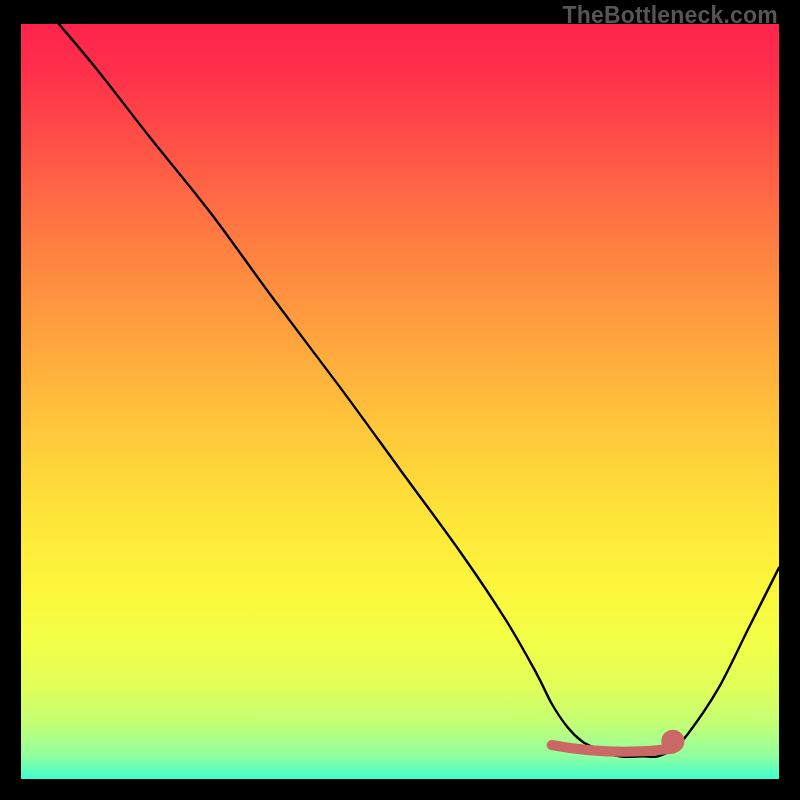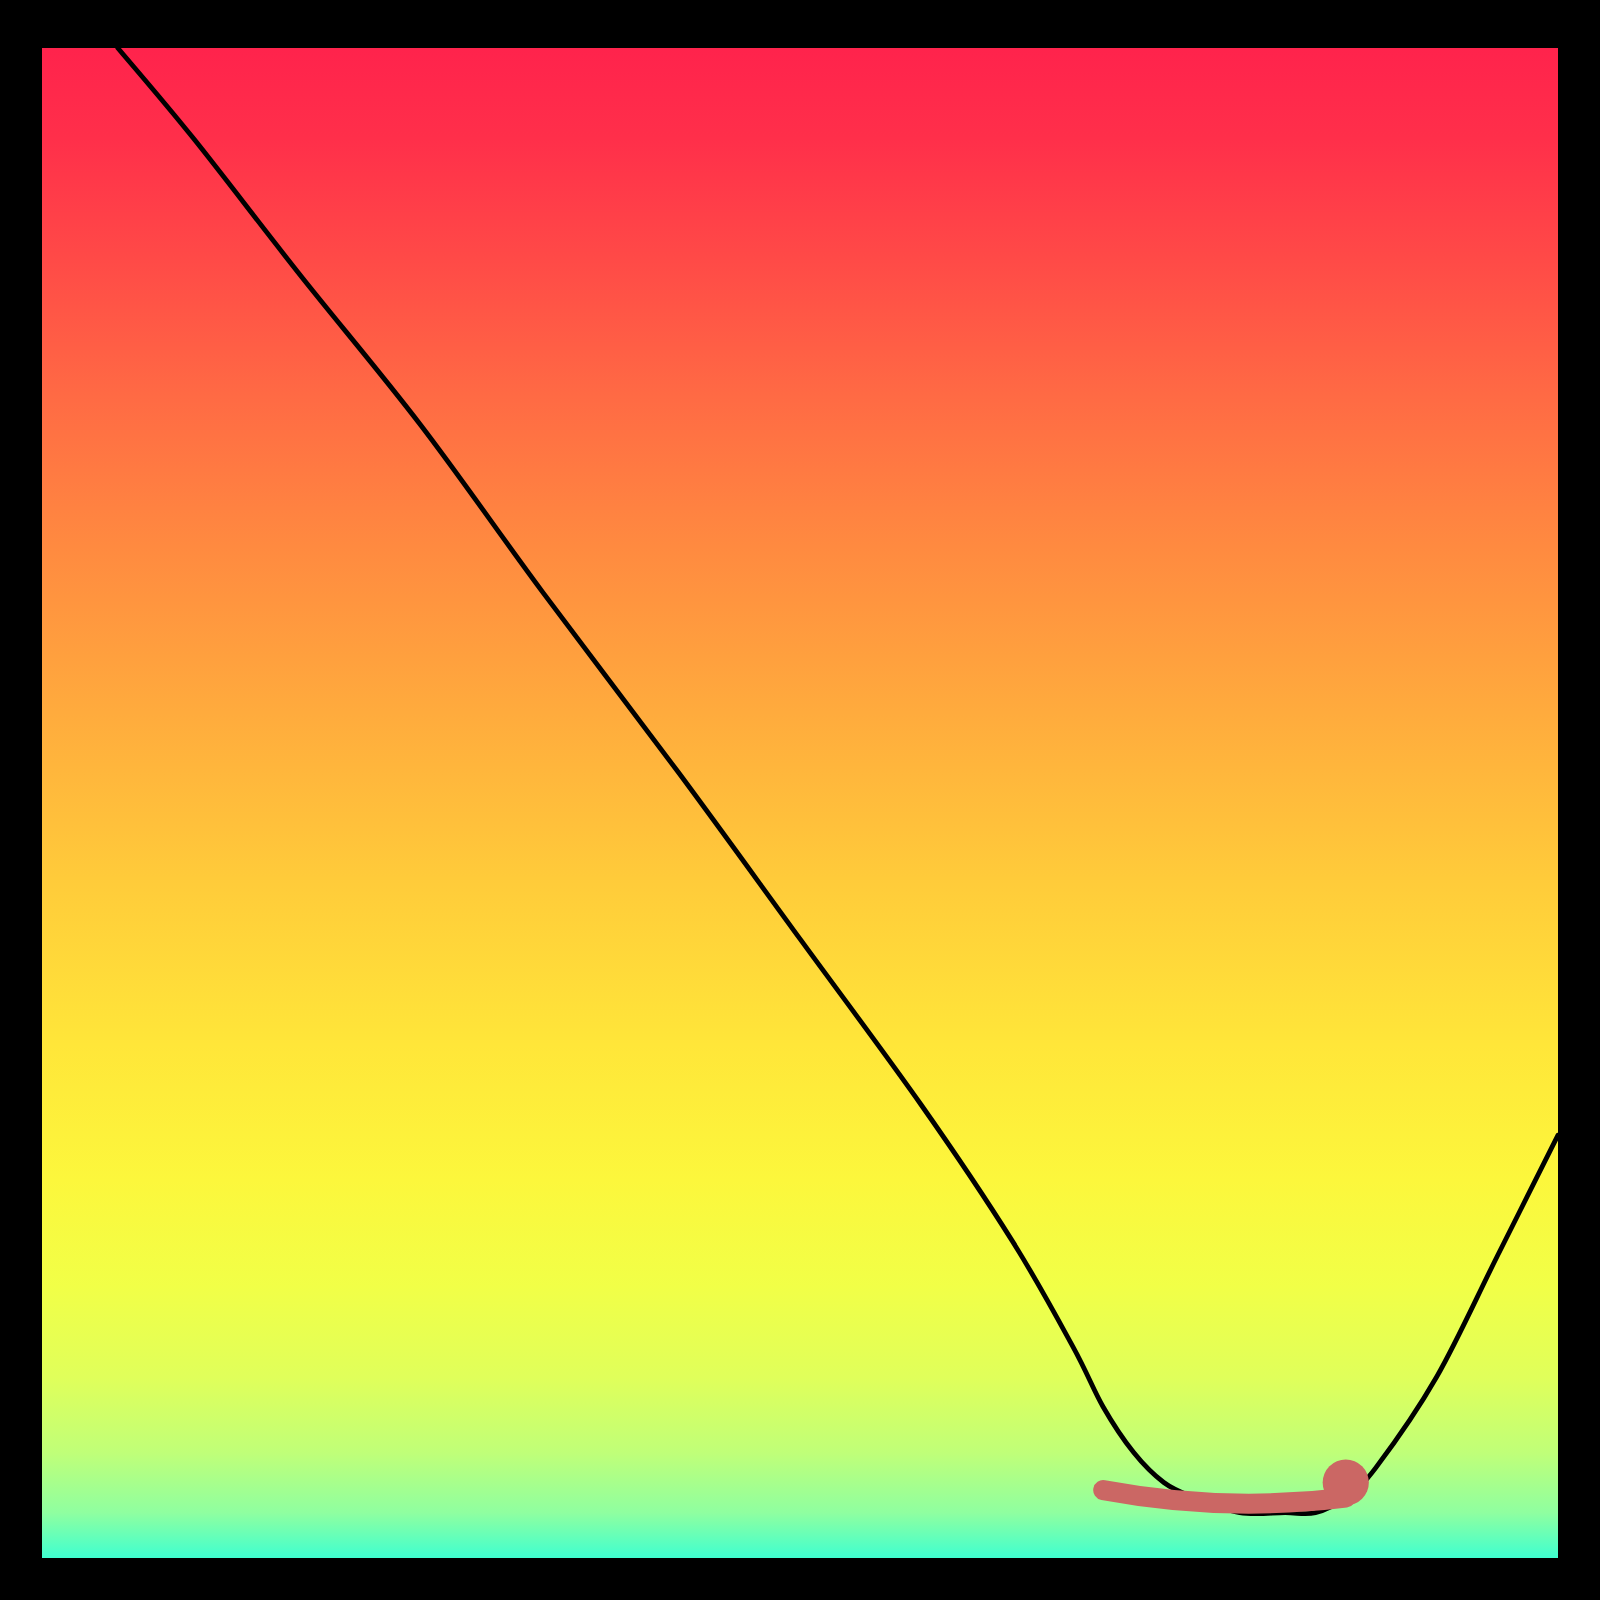--- a/index.html
+++ b/index.html
@@ -64,13 +64,14 @@
 
 <div class="frame">
   <div class="plot-area"></div>
 
   <svg class="curve" viewBox="0 0 758 755" preserveAspectRatio="none">
     <path fill="none" stroke="#000" stroke-width="2.4" stroke-linecap="round" d="M 37.9,0 C 44.21666666666667,7.550000000000011 60.63999999999999,26.425000000000068 75.8,45.30000000000007 C 90.96,64.17500000000007 109.91000000000001,89.34166666666668 128.86,113.25 C 147.81,137.15833333333333 169.28666666666666,162.325 189.5,188.75 C 209.71333333333334,215.175 228.66333333333336,242.85833333333335 250.14000000000001,271.8 C 271.6166666666667,300.7416666666667 296.8833333333333,333.4583333333333 318.36,362.4 C 339.8366666666667,391.34166666666664 358.7866666666667,417.7666666666667 379,445.45000000000005 C 399.2133333333333,473.1333333333334 421.9533333333333,503.3333333333333 439.64,528.5 C 457.32666666666665,553.6666666666666 472.4866666666667,576.3166666666667 485.12,596.45 C 497.75333333333333,616.5833333333334 507.86000000000007,635.4583333333333 515.44,649.3 C 523.0200000000001,663.1416666666667 525.5466666666667,670.6916666666666 530.6,679.5 C 535.6533333333333,688.3083333333334 540.7066666666667,695.8583333333333 545.76,702.15 C 550.8133333333333,708.4416666666666 555.8666666666666,713.475 560.92,717.25 C 565.9733333333334,721.025 569.7633333333333,722.2833333333333 576.08,724.8 C 582.3966666666668,727.3166666666666 591.24,731.0916666666667 598.82,732.35 C 606.4000000000001,733.6083333333333 615.2433333333333,732.35 621.56,732.35 C 627.8766666666666,732.35 631.6666666666667,733.6083333333333 636.72,732.35 C 641.7733333333333,731.0916666666667 646.8266666666667,728.5749999999999 651.88,724.8 C 656.9333333333333,721.025 659.4599999999999,719.7666666666667 667.04,709.7 C 674.62,699.6333333333334 687.2533333333333,682.0166666666667 697.36,664.4 C 707.4666666666667,646.7833333333333 717.5733333333333,624.1333333333333 727.68,604 C 737.7866666666666,583.8666666666667 752.9466666666667,553.6666666666666 758,543.5999999999999"></path>
     <path fill="none" stroke="#cb6764" stroke-width="10" stroke-linecap="round" d="M 530.6,721.025 Q 591.24,732.35 651.88,724.8"></path>
     <circle fill="#cb6764" r="11.55" cx="651.88" cy="717.25"></circle>
   </svg>
 
+  <div class="watermark">TheBottleneck.com</div>
 </div>
 
 </body></html>

